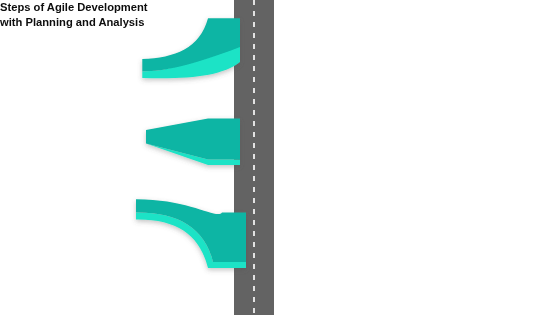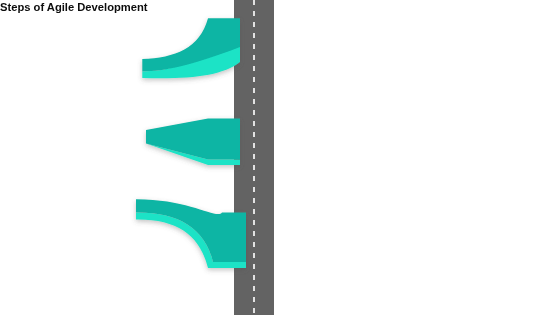--- a/index.html
+++ b/index.html
@@ -37,14 +37,15 @@
     </g>
 
     <g filter="url(#sh)">
       <path d="M136,212.5 C178,212 205,228 213,262 L246,262 L246,268 L208,268 C200,236 178,219 136,219.6 Z" fill="#1de3c6"></path>
       <path d="M136,199.2 C190,199 217,220 222,212.5 L246,212.5 L246,262 L213,262 C205,228 178,212 136,212.5 Z" fill="#0bb5a4"></path>
     </g>
   </svg>
 
   <div class="title">
     <span class="tl">Steps of Agile Development</span>
+    <span class="tl">with Planning and Analysis</span>
   </div>
 </div>
 
 </body></html>

